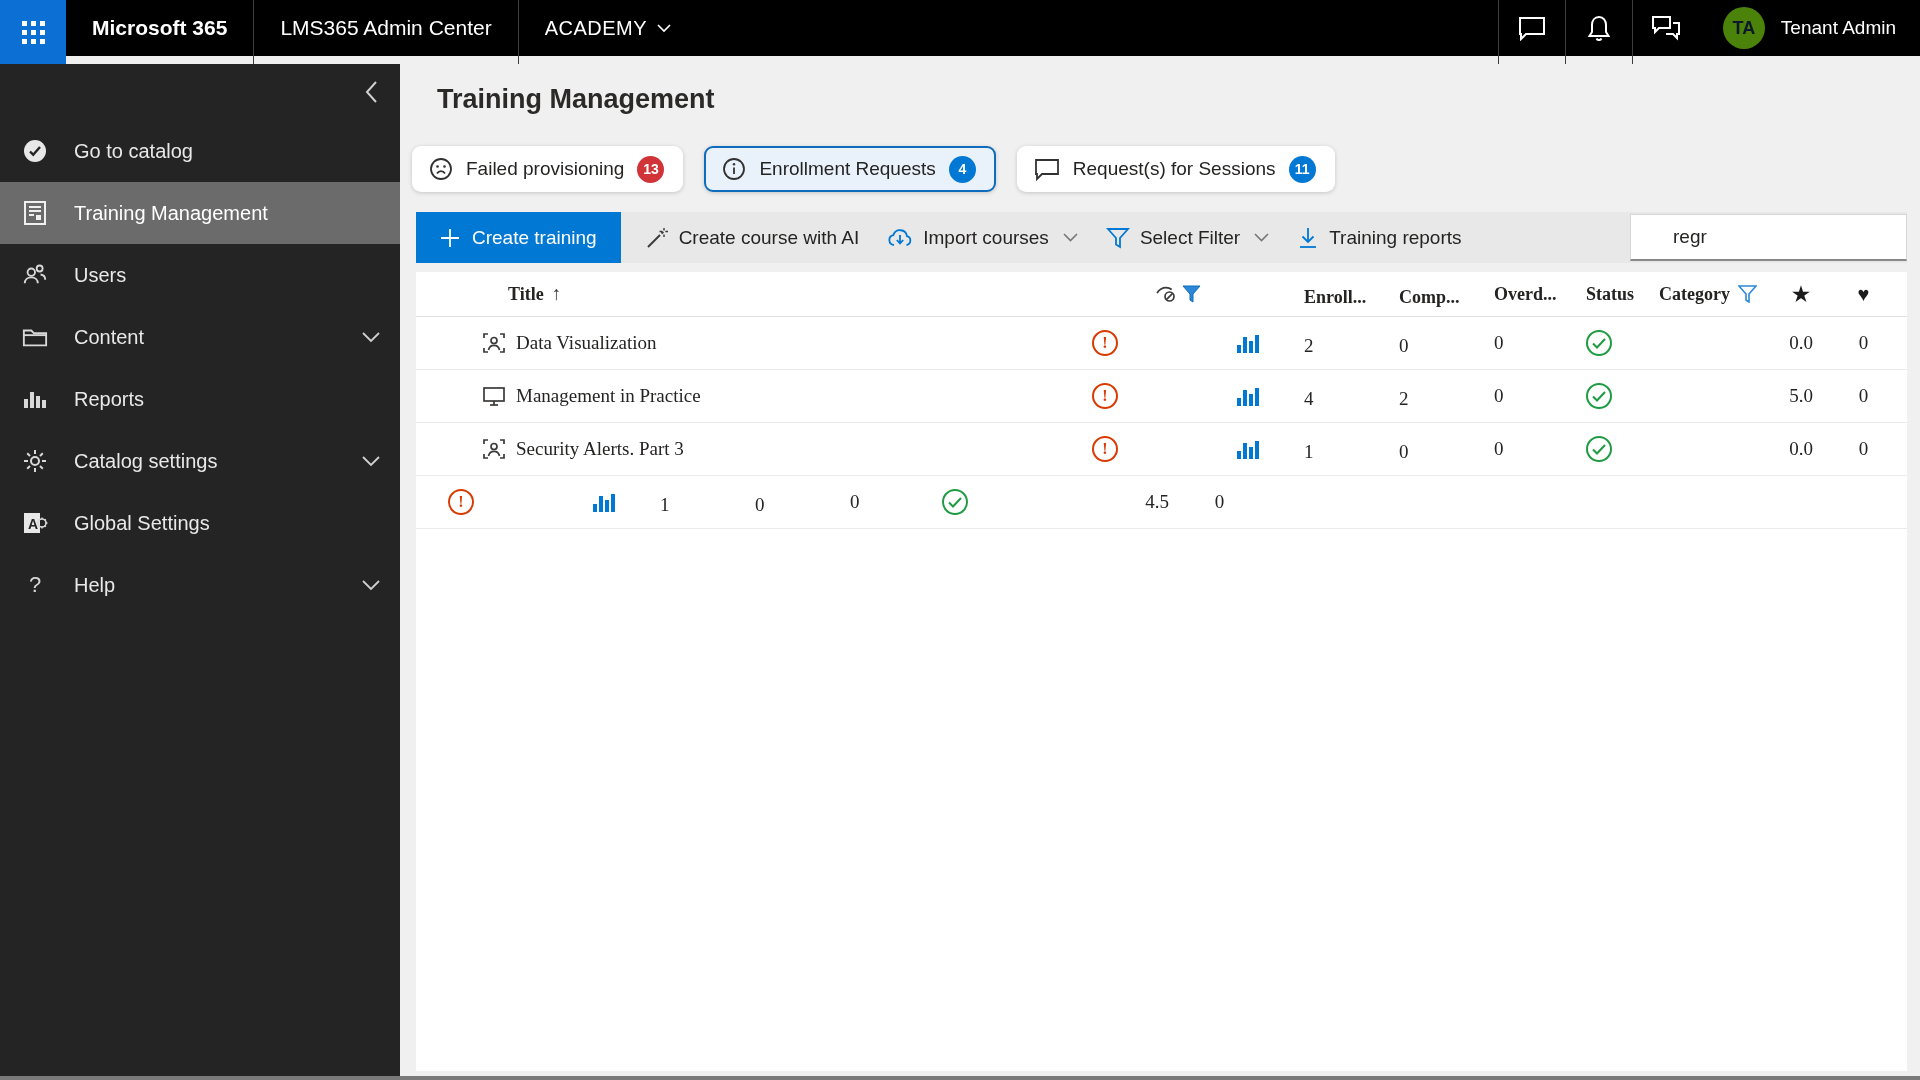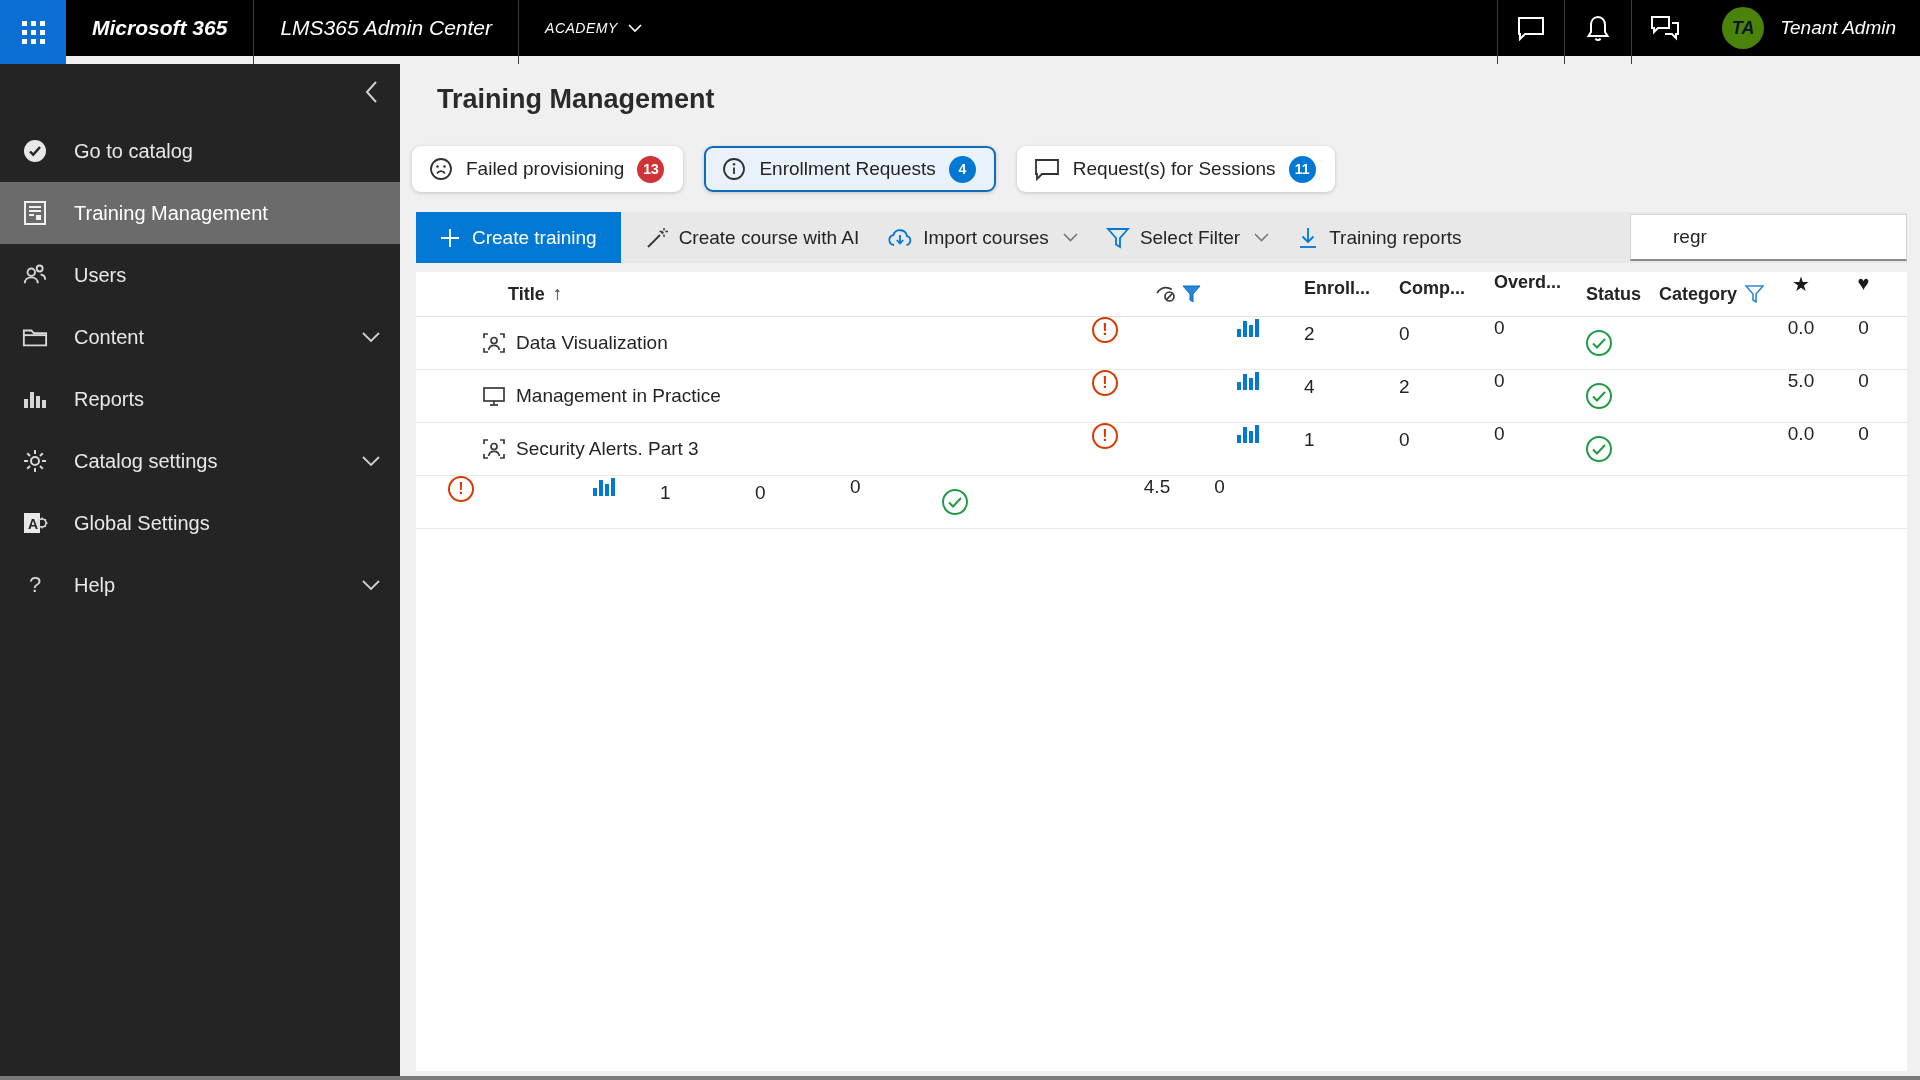--- a/index.html
+++ b/index.html
@@ -1,29 +1,29 @@
 <!DOCTYPE html>
 <html><head>
 <meta charset="utf-8">
 <style>
   * { margin:0; padding:0; box-sizing:border-box; }
   html,body { width:1920px; height:1080px; overflow:hidden; }
   body { font-family:"Liberation Sans","DejaVu Sans",sans-serif; background:#f0f0f0; color:#252423; }
   .frame { position:relative; width:1920px; height:1080px; background:#f0f0f0; }
 
   
-  .topbar { position:absolute; top:0; left:0; width:1920px; height:56px; background:#000; display:flex; align-items:stretch; color:#fff;font-style:italic; }
+  .topbar { position:absolute; top:0; left:0; width:1920px; height:56px; background:#000; display:flex; align-items:stretch; color:#fff; }
   .waffle { width:66px; height:64px; background:#0b6fd4; display:flex; align-items:center; justify-content:center; cursor:pointer; }
   .waffle-grid { display:grid; grid-template-columns:repeat(3,5px); grid-template-rows:repeat(3,5px); gap:4px; }
   .waffle-grid span { background:#fff; width:5px; height:5px; }
   .tb-item { display:flex; align-items:center; padding:0 26px; font-size:21px; white-space:nowrap; }
   .tb-sep { width:1px; background:#3d3d3d; height:64px; }
   .tb-brand { font-weight:700; }
   .tb-app { font-weight:400; }
-  .tb-org { font-size:14px; letter-spacing:.5px; gap:10px; }
+  .tb-org { font-size:20px; letter-spacing:.5px; gap:10px; }
   .tb-spacer { flex:1; }
   .tb-iconbtn { width:66px; display:flex; align-items:center; justify-content:center; cursor:pointer; }
   .tb-user { display:flex; align-items:center; gap:16px; padding:0 24px; cursor:pointer; }
   .avatar { width:42px; height:42px; border-radius:50%; background:#4b8209; color:#0f172a; font-size:18px; font-weight:700; display:flex; align-items:center; justify-content:center; }
   .tb-username { font-size:19px; }
 
   
   .sidebar { position:absolute; top:64px; left:0; width:400px; height:1016px; background:#242424; color:#e8e8e8; }
   .collapse-row { height:56px; display:flex; justify-content:flex-end; align-items:center; padding-right:22px; }
   .nav-item { height:62px; display:flex; align-items:center; padding:0 20px 0 22px; cursor:pointer; font-size:20px; color:#e8e8e8; }
@@ -47,21 +47,21 @@
   .toolbar { position:absolute; left:16px; right:13px; top:148px; height:51px; background:#e8e8e8; display:flex; align-items:center; }
   .btn-primary { height:51px; background:#0078d4; color:#fff; font-size:19px; display:flex; align-items:center; gap:12px; padding:0 24px; border:none; cursor:pointer; }
   .cmd { display:flex; align-items:center; gap:10px; font-size:19px; color:#252423; padding:0 14px; height:51px; cursor:pointer; background:transparent; border:none; }
   .cmd .chev { margin-left:4px; }
   .searchbox { margin-left:auto; width:277px; height:47px; background:#fff; border:1px solid #d6d6d6; border-bottom:2px solid #8a8886; display:flex; align-items:center; padding:0 14px; gap:12px; }
   .searchbox input { border:none; outline:none; flex:1; font-size:19px; font-family:inherit; color:#252423; background:transparent;margin-left:16px; }
   .clear-x { cursor:pointer; display:flex; align-items:center; }
 
   
   .table { position:absolute; left:16px; right:13px; top:208px; bottom:9px; background:#fff; }
-  .trow { display:flex; height:53px; border-bottom:1px solid #ebebeb; font-size:19px; }
+  .trow { display:flex; align-items:center; height:53px; border-bottom:1px solid #ebebeb; font-size:19px;font-family:Liberation Serif, serif; }
   .thead { height:45px; border-bottom:1px solid #e1e1e1; font-size:18px; font-weight:700; color:#252423; }
   .c-title { flex:1; display:flex; align-items:center; min-width:0; }
   .thead .c-title { padding-left:92px; gap:8px; }
   .trow .c-title .type-ic { margin-left:66px; width:24px; display:flex; justify-content:center; }
   .trow .c-title .ttl { margin-left:10px; white-space:nowrap; }
   .c-alert { width:90px; display:flex; justify-content:center; }
   .c-visf { width:55px; display:flex; justify-content:center; gap:5px; align-items:center; }
   .c-chart { width:85px; display:flex; justify-content:center; }
   .c-enroll,.c-comp { width:95px; padding-left:14px;margin-top:6px; }
   .c-overd { width:92px; padding-left:14px; }

